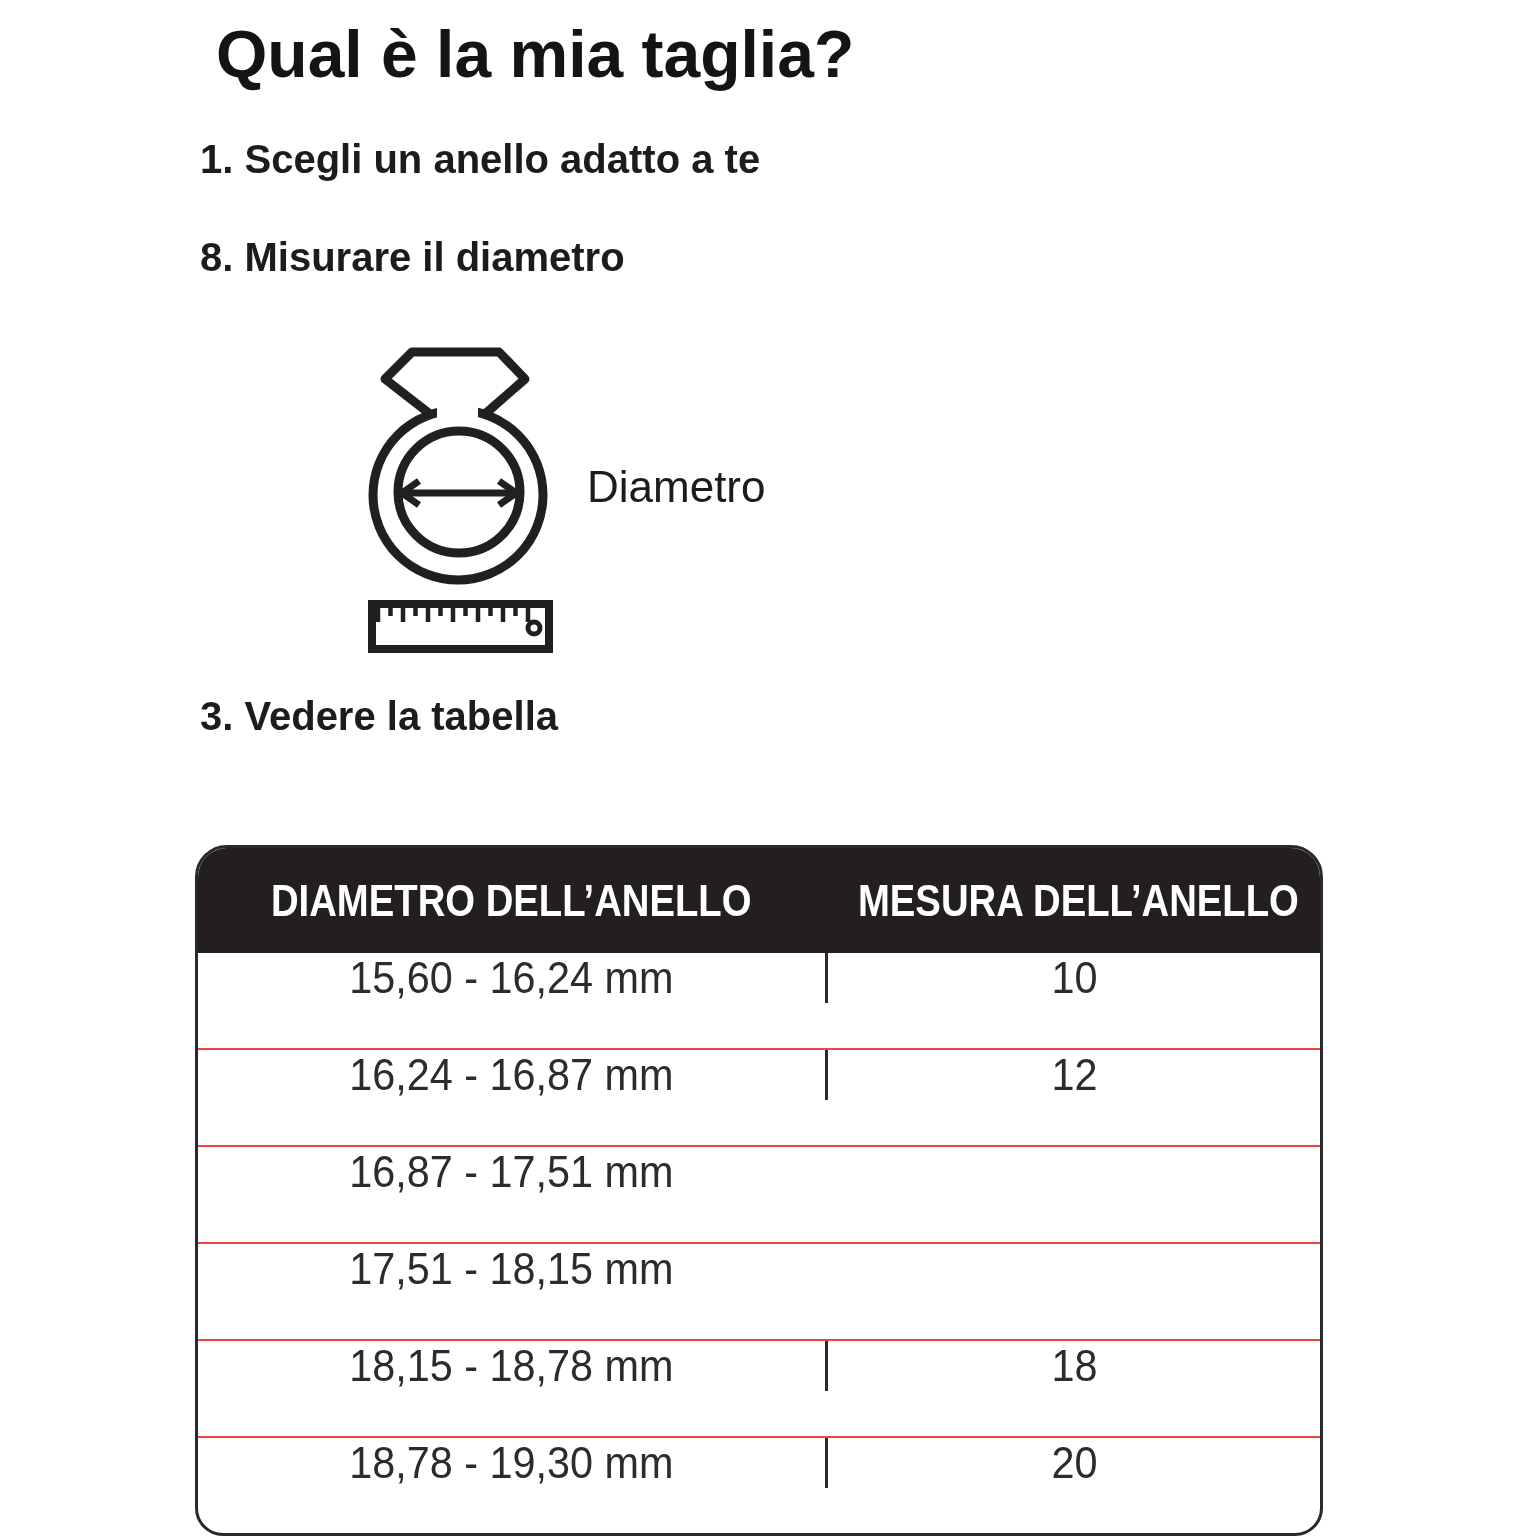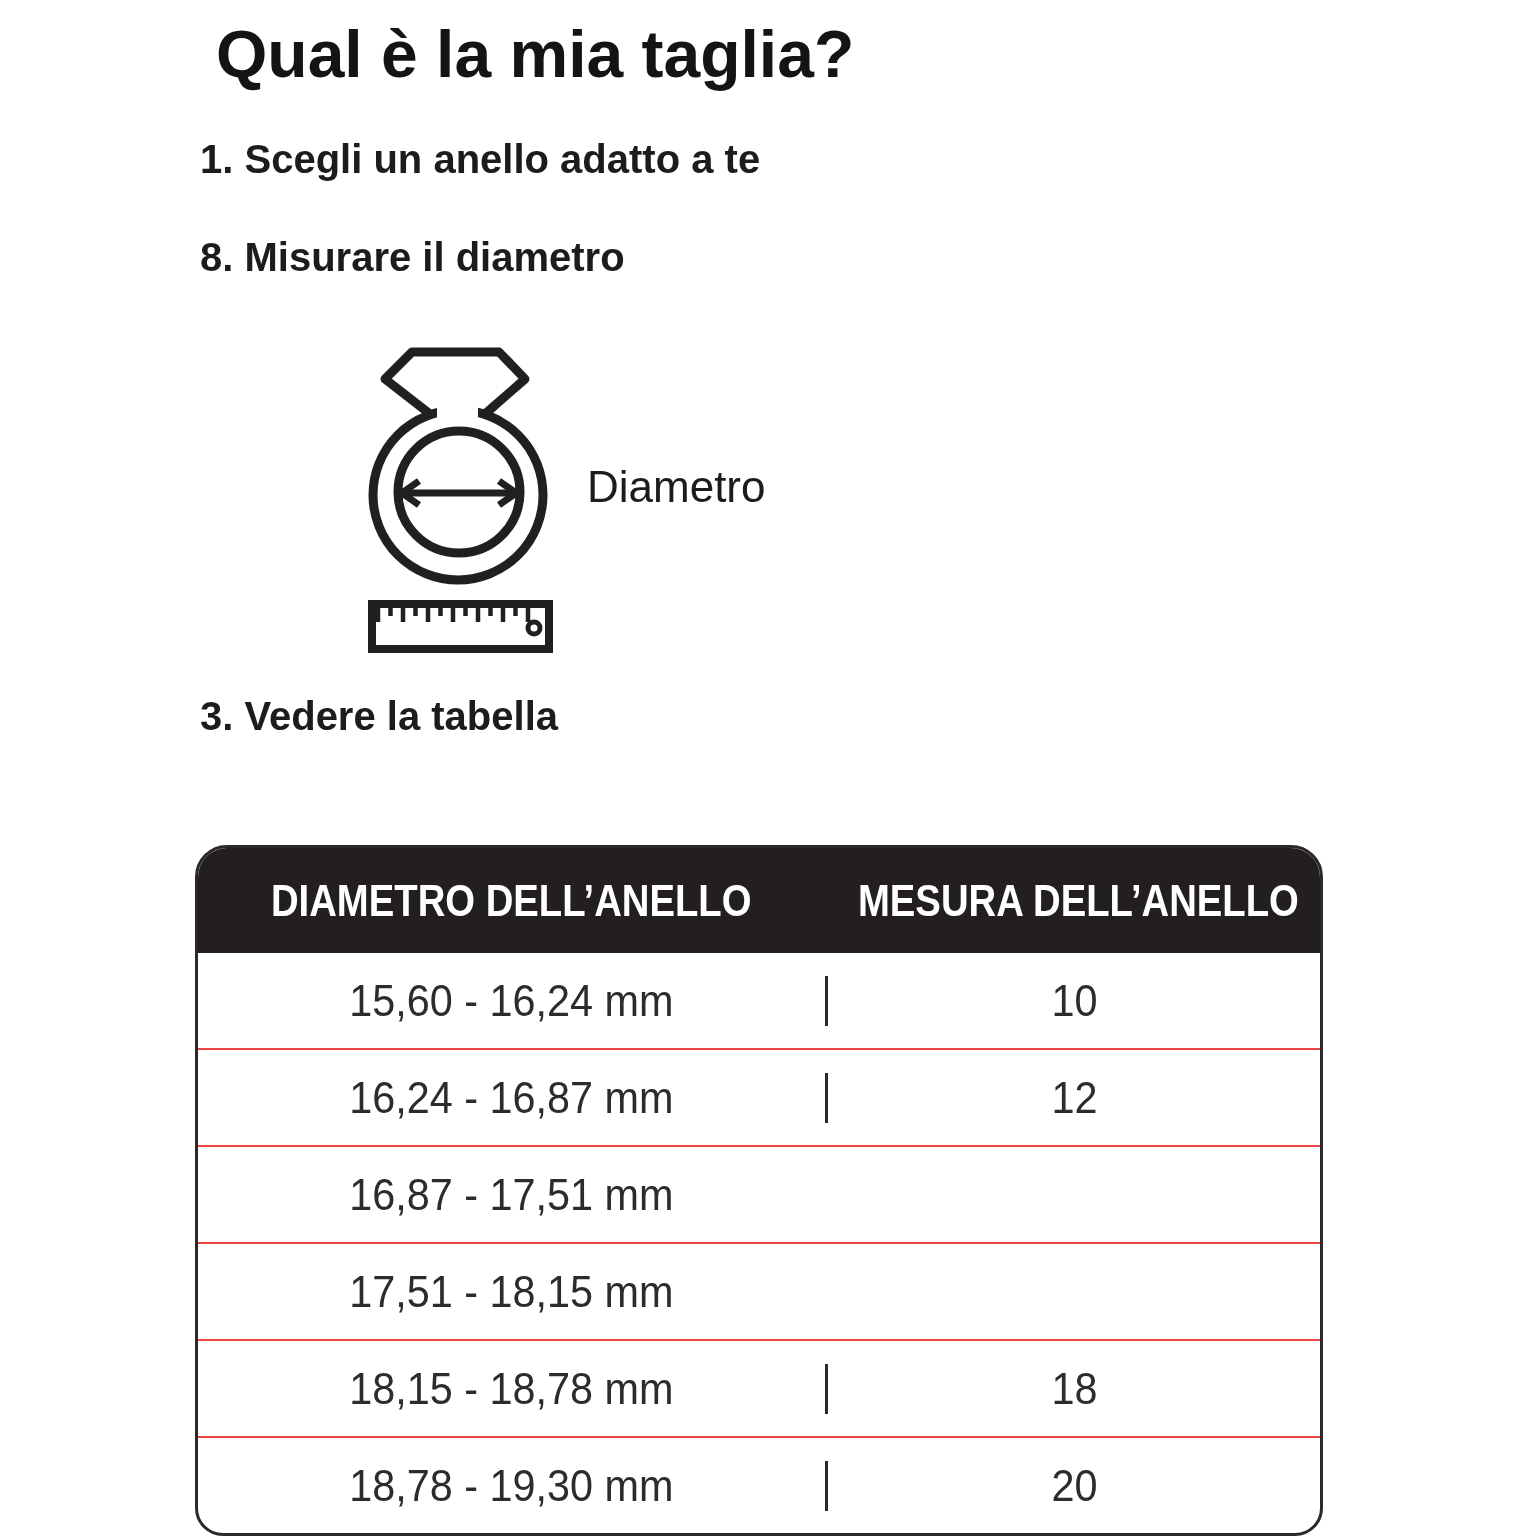--- a/index.html
+++ b/index.html
@@ -33,21 +33,21 @@
     height:105px;flex:0 0 105px;background:#231f20;display:flex;align-items:stretch;
   }
   .hcell{
     display:flex;align-items:center;justify-content:center;
     color:#ffffff;font-weight:bold;font-size:44px;white-space:nowrap;
   }
   .hcell.c1{width:627px;flex:0 0 627px;}
   .hcell.c2{flex:1;}
   .hcell .tx{display:inline-block;transform:scaleX(0.87);transform-origin:center;}
   .size-table-body{flex:1;display:flex;flex-direction:column;}
-  .trow{flex:1;display:flex;align-items:center;}
+  .trow{flex:1;display:flex;align-items:flex-start;}
   .trow + .trow{border-top:2px solid #ef4444;}
   .bcell{
     display:flex;align-items:center;justify-content:center;
     font-size:44px;color:#2d2b2c;white-space:nowrap;
   }
   .bcell.c1{width:627px;flex:0 0 627px;}
   .bcell.c2{flex:1;border-left:3px solid #2a2829;}
   .bcell .tx{display:inline-block;transform:scaleX(0.94);transform-origin:center;}
 </style>
 </head>

